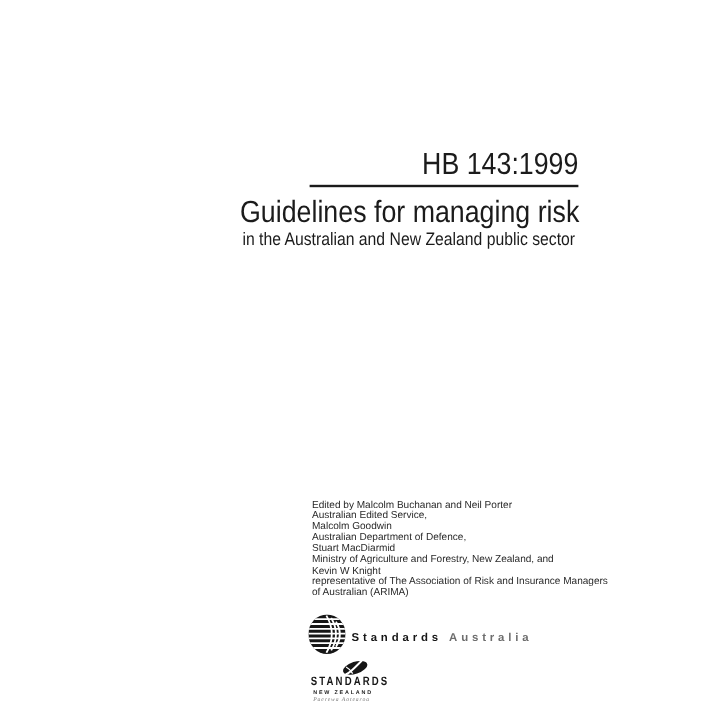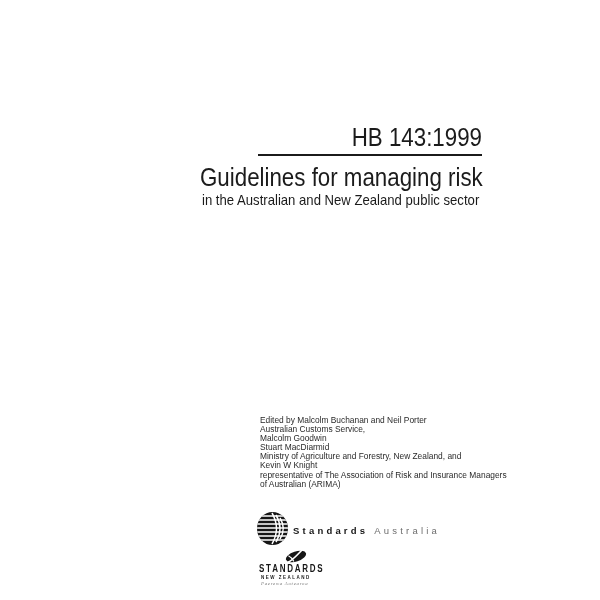--- a/index.html
+++ b/index.html
@@ -88,21 +88,21 @@
     gap: 5px;
   }
   .sa-text {
     font-size: 9.5px;
     letter-spacing: 3.2px;
     white-space: nowrap;
     line-height: 1;
     padding-top: 1px;
   }
   .sa-text .w1 { font-weight: bold; color: #161616; }
-  .sa-text .w2 { font-weight: normal; color: #6e6e6e; margin-left: 6px; }
+  .sa-text .w2 { font-weight: bold; color: #6e6e6e; margin-left: 6px; }
 
   
   .snz-icon {
     position: absolute;
     top: 549px;
     left: 284px;
   }
   .snz-line1 {
     position: absolute;
     top: 564px;
@@ -146,22 +146,23 @@
 
 <div class="page">
 
   <div class="doc-number">HB 143:1999</div>
   <div class="title-rule"></div>
   <div class="doc-title">Guidelines for managing risk</div>
   <div class="doc-subtitle">in the Australian and New Zealand public sector</div>
 
   <div class="credits">
     <div>Edited by Malcolm Buchanan and Neil Porter</div>
-    <div>Australian Customs Service,</div>
+    <div>Australian Edited Service,</div>
     <div>Malcolm Goodwin</div>
+    <div>Australian Department of Defence,</div>
     <div>Stuart MacDiarmid</div>
     <div>Ministry of Agriculture and Forestry, New Zealand, and</div>
     <div>Kevin W Knight</div>
     <div>representative of The Association of Risk and Insurance Managers</div>
     <div>of Australian (ARIMA)</div>
   </div>
 
   <div class="sa-logo">
     <span>
       <svg width="31" height="33" viewBox="0 0 31 33" aria-hidden="true">

